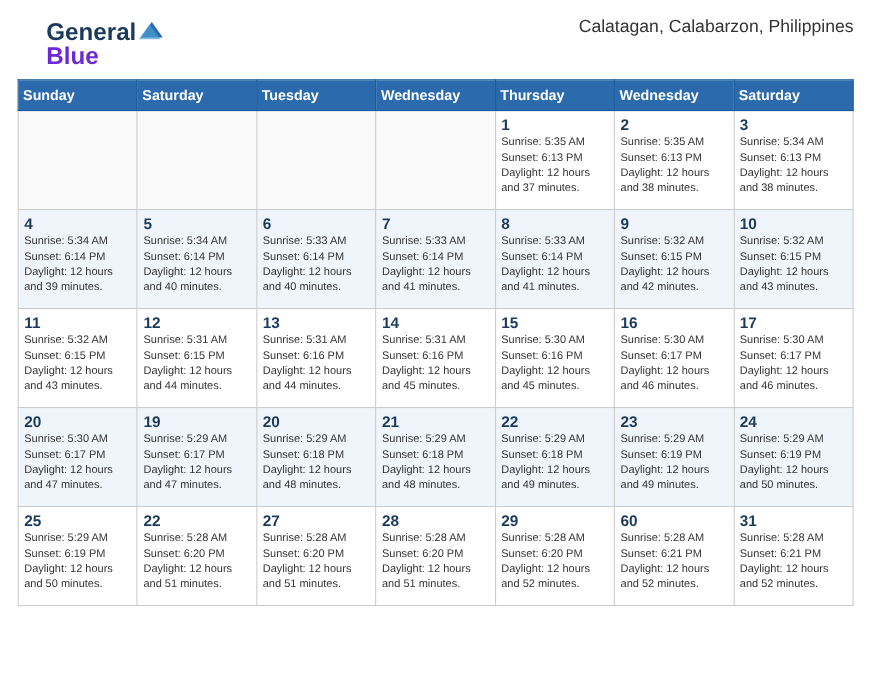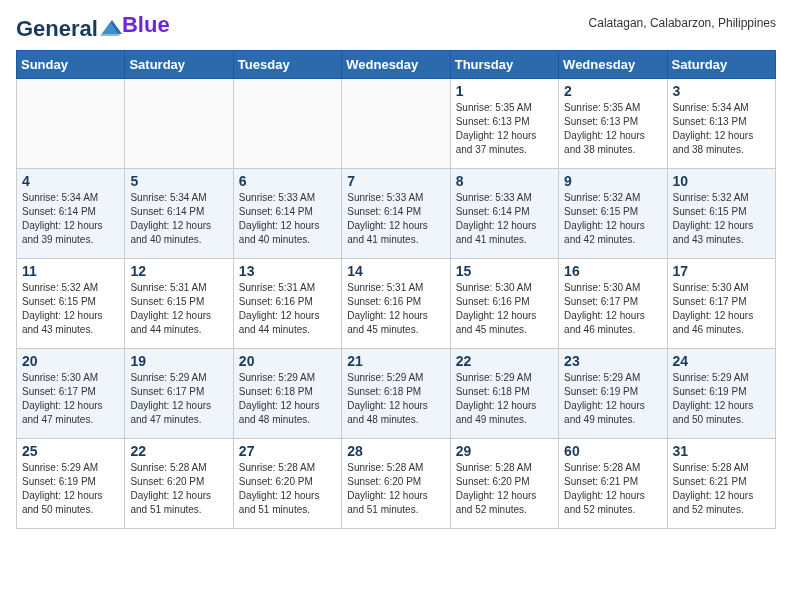--- a/index.html
+++ b/index.html
@@ -11,32 +11,34 @@
       padding: 16px;
     }
     .header {
       display: flex;
       justify-content: space-between;
       align-items: flex-start;
       margin-bottom: 8px;
     }
     .logo {
       display: flex;
+      flex-direction: column;
       align-items: flex-start;
+      margin-left: 26px;
     }
     .title-block {
       text-align: right;
     }
     .month-title {
       font-size: 36px;
       font-weight: bold;
       color: #1a3a5c;
     }
     .location-title {
-      font-size: 12px;
+      font-size: 16px;
       color: #333;
     }
     table {
       width: 100%;
       border-collapse: collapse;
       font-size: 11px;
     }
     thead th {
       background-color: #2a6aad;
       color: #fff;

